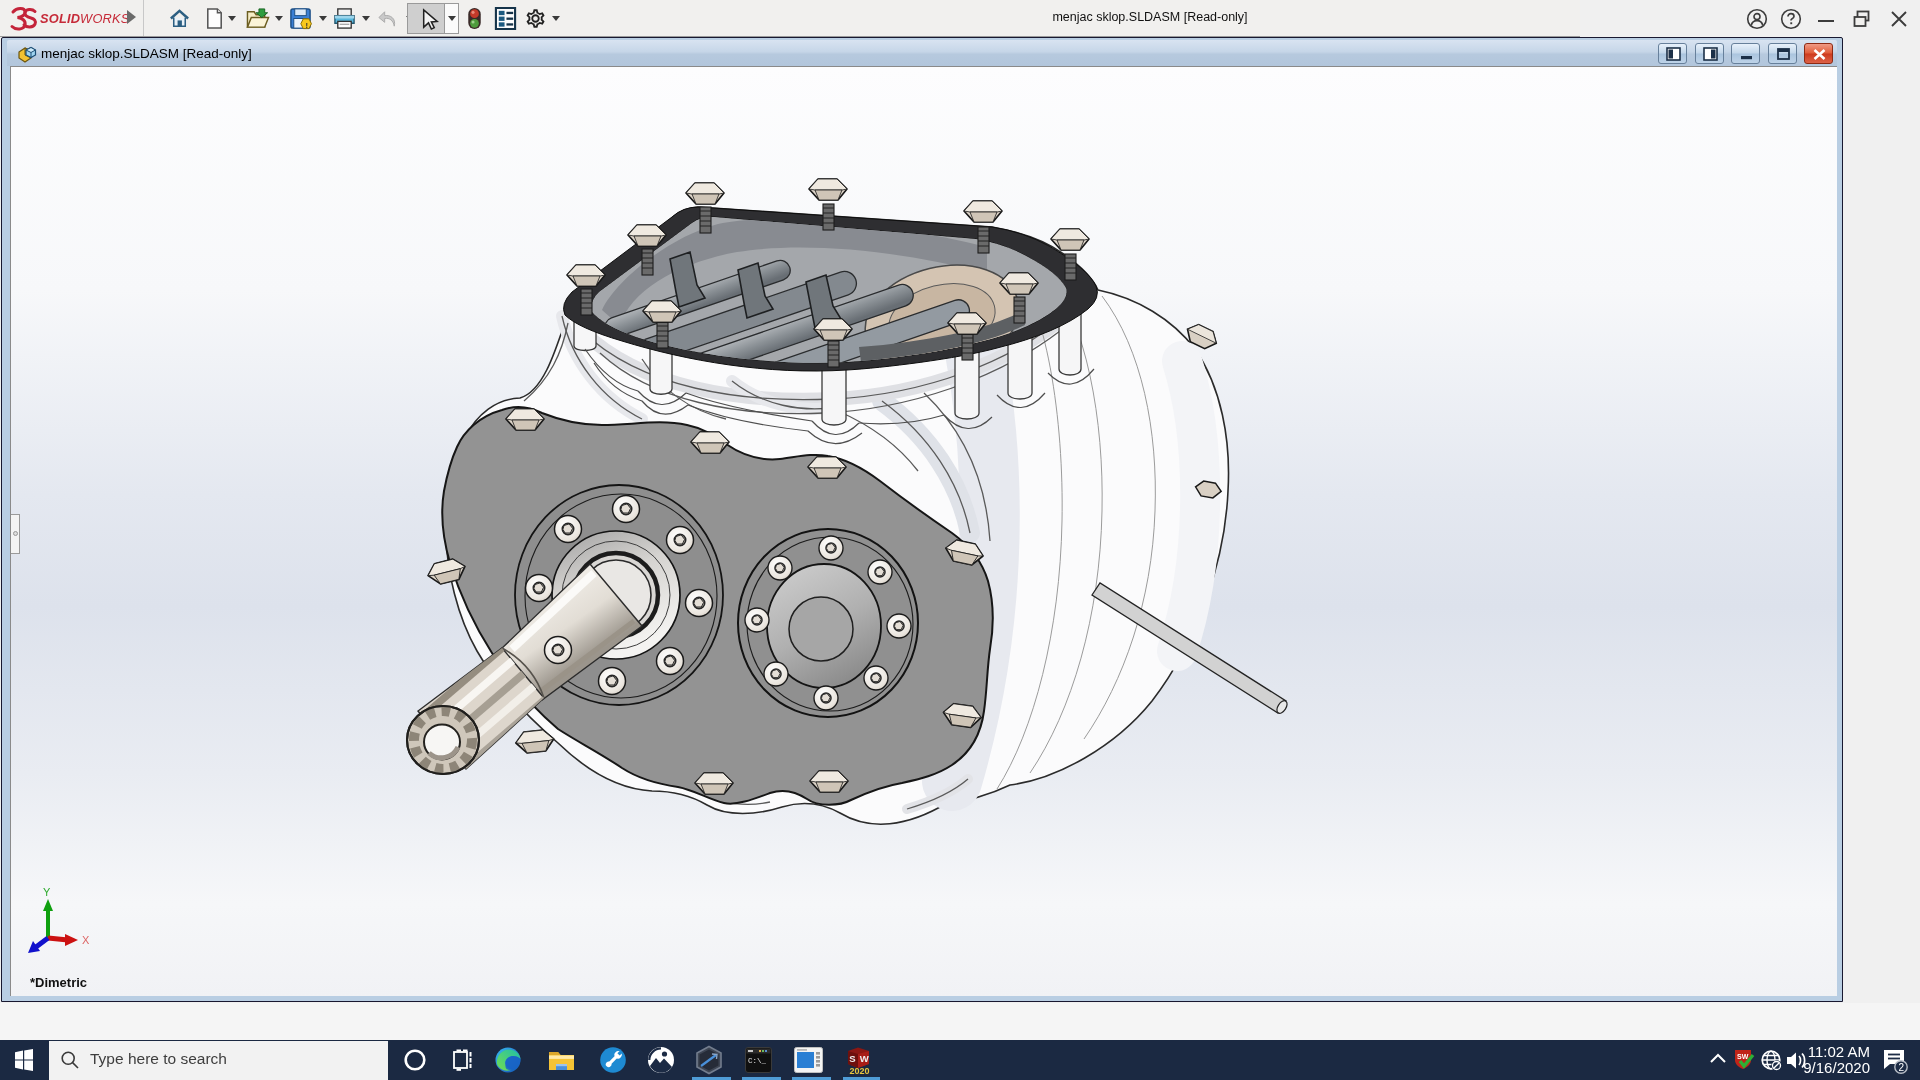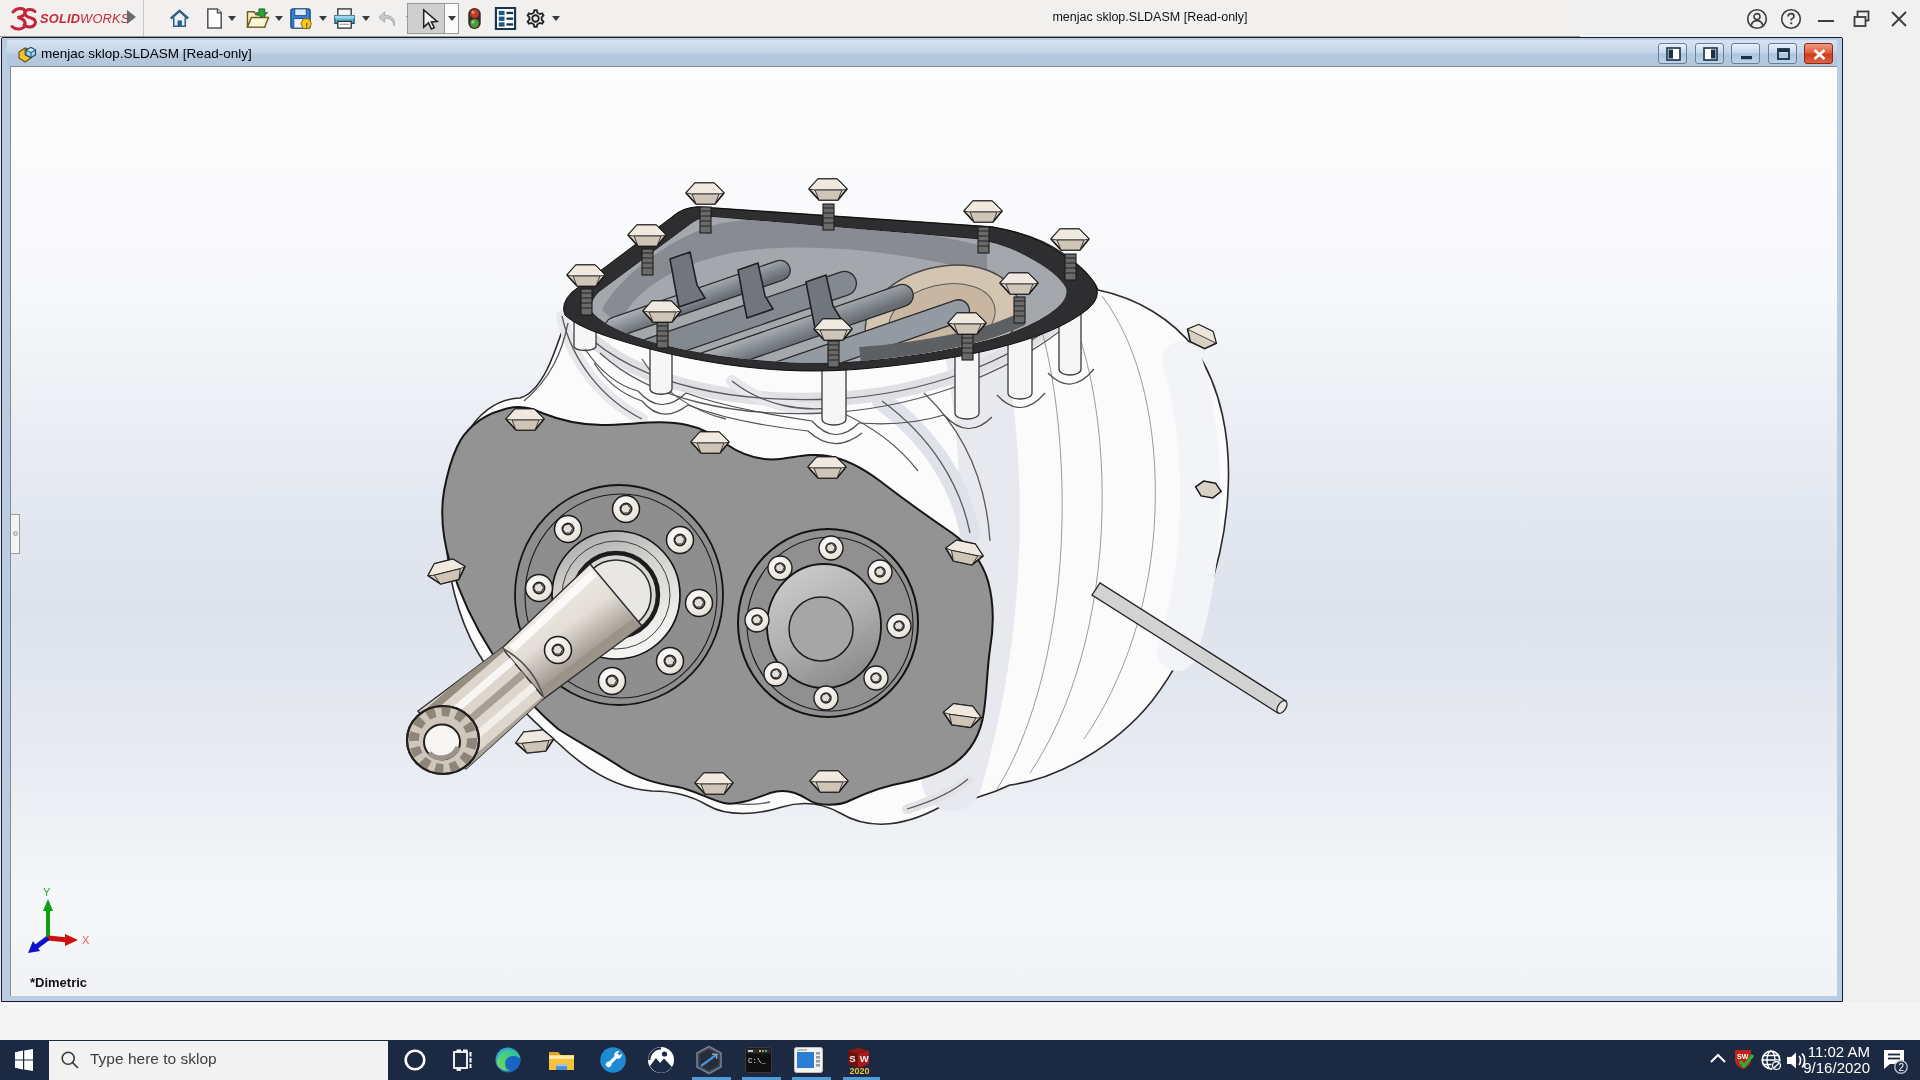--- a/index.html
+++ b/index.html
@@ -493,21 +493,21 @@
       <path d="M9.2 1.4 L18 0 L18 10.4 L9.2 10.4 Z" fill="#fff"></path>
       <path d="M0 11.6 L8 11.6 L8 20.4 L0 18.8 Z" fill="#fff"></path>
       <path d="M9.2 11.6 L18 11.6 L18 22 L9.2 20.6 Z" fill="#fff"></path>
     </svg>
 </div>
 <div id="searchbox">
   <svg style="position:absolute;left:11px;top:9px;width:20px;height:20px" viewBox="0 0 20 20">
       <circle cx="8.2" cy="8.2" r="6" fill="none" stroke="#3a3a3a" stroke-width="1.6"></circle>
       <line x1="12.6" y1="12.6" x2="18" y2="18" stroke="#3a3a3a" stroke-width="1.6"></line>
     </svg>
-  <div id="searchtext">Type here to sklop</div>
+  <div id="searchtext">Type here to search</div>
 </div>
 <div id="taskicons">
   <svg style="position:absolute;left:403px;top:1048px;width:24px;height:24px" viewBox="0 0 24 24">
       <circle cx="12" cy="12" r="9.3" fill="none" stroke="#fff" stroke-width="2.6"></circle>
     </svg>
   <svg style="position:absolute;left:452px;top:1048px;width:24px;height:24px" viewBox="0 0 24 24">
       <rect x="2" y="4" width="13" height="16" fill="none" stroke="#fff" stroke-width="1.8"></rect>
       <rect x="17.5" y="4" width="2" height="4.5" fill="#fff"></rect>
       <rect x="17.5" y="10" width="2" height="4.5" fill="#fff"></rect>
       <rect x="17.5" y="16" width="2" height="4" fill="#fff"></rect>

